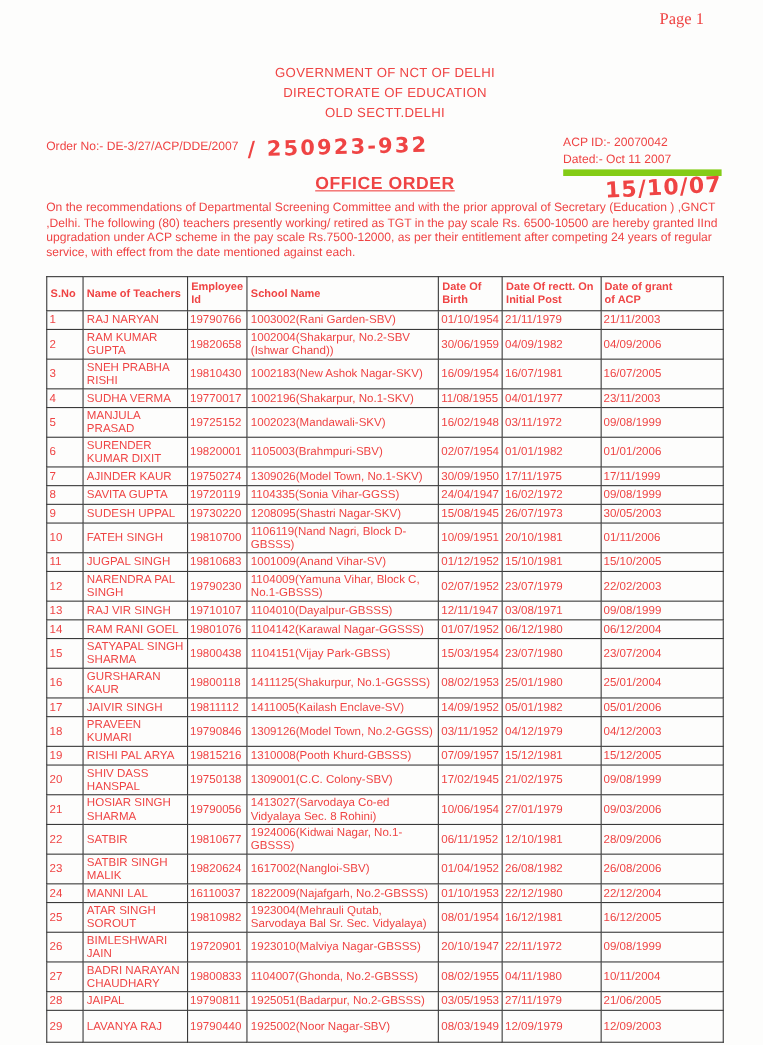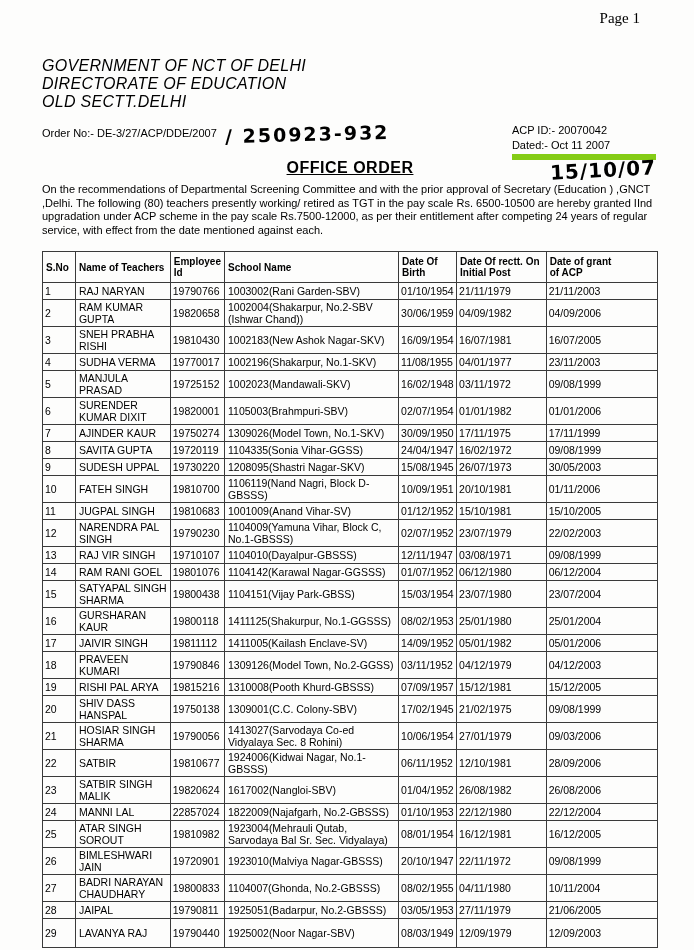--- a/index.html
+++ b/index.html
@@ -1,39 +1,38 @@
 <!DOCTYPE html>
 <html><head>
 <meta charset="utf-8">
 <style>
   html,body{margin:0;padding:0;background:#e8e8e8;}
   .page{
     position:relative;
     width:694px;height:950px;
     margin:0 auto;
     background:#fdfdfc;
-    color:#000000;
+    color:#ef4444;
     font-family:"Liberation Sans",sans-serif;
     overflow:hidden;
     box-sizing:border-box;
     padding:10px 36px 0 42px;
   }
   .page-number{
     text-align:right;
     font-family:"Liberation Serif",serif;
     font-size:15px;
     padding-right:18px;
   }
   .doc-header{
     margin-top:30px;
-    text-align:left;
-    font-size:16px;
+    text-align:center;
+    font-size:12px;
     line-height:18px;
     letter-spacing:0.3px;
-    font-style:italic;
   }
   .order-row{
     position:relative;
     margin-top:12px;
     height:34px;
   }
   .order-no{font-size:11px;}
   .handwriting{
     font-family:"DejaVu Sans",sans-serif;
     font-weight:bold;
@@ -359,21 +358,21 @@
           <td>SATBIR SINGH MALIK</td>
           <td class="num">19820624</td>
           <td>1617002(Nangloi-SBV)</td>
           <td class="num">01/04/1952</td>
           <td class="num">26/08/1982</td>
           <td class="num">26/08/2006</td>
         </tr>
         <tr>
           <td class="num">24</td>
           <td>MANNI LAL</td>
-          <td class="num">22857024</td>
+          <td class="num">16110037</td>
           <td>1822009(Najafgarh, No.2-GBSSS)</td>
           <td class="num">01/10/1953</td>
           <td class="num">22/12/1980</td>
           <td class="num">22/12/2004</td>
         </tr>
         <tr>
           <td class="num">25</td>
           <td>ATAR SINGH SOROUT</td>
           <td class="num">19810982</td>
           <td>1923004(Mehrauli Qutab, Sarvodaya Bal Sr. Sec. Vidyalaya)</td>

